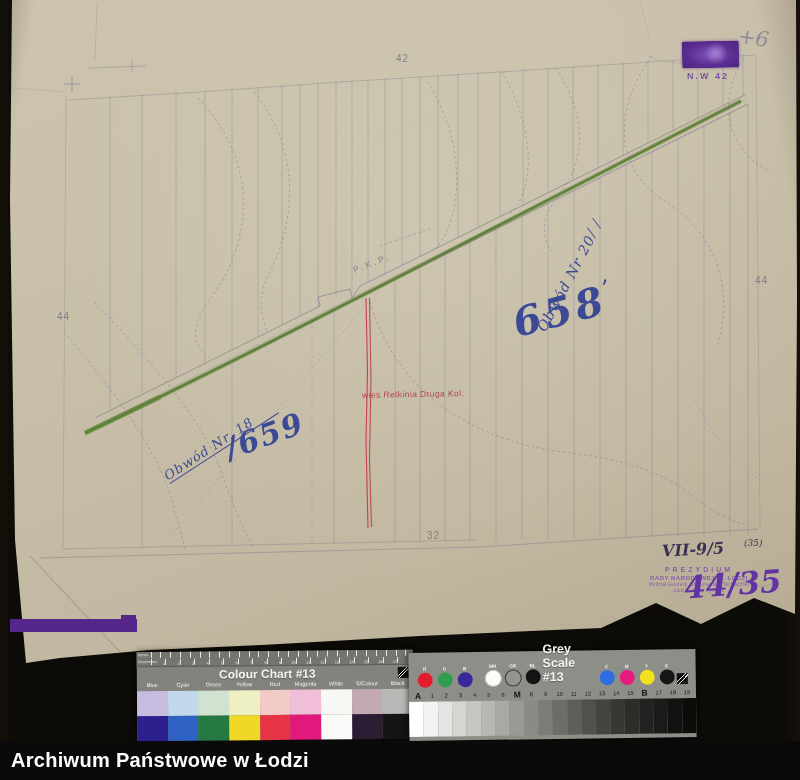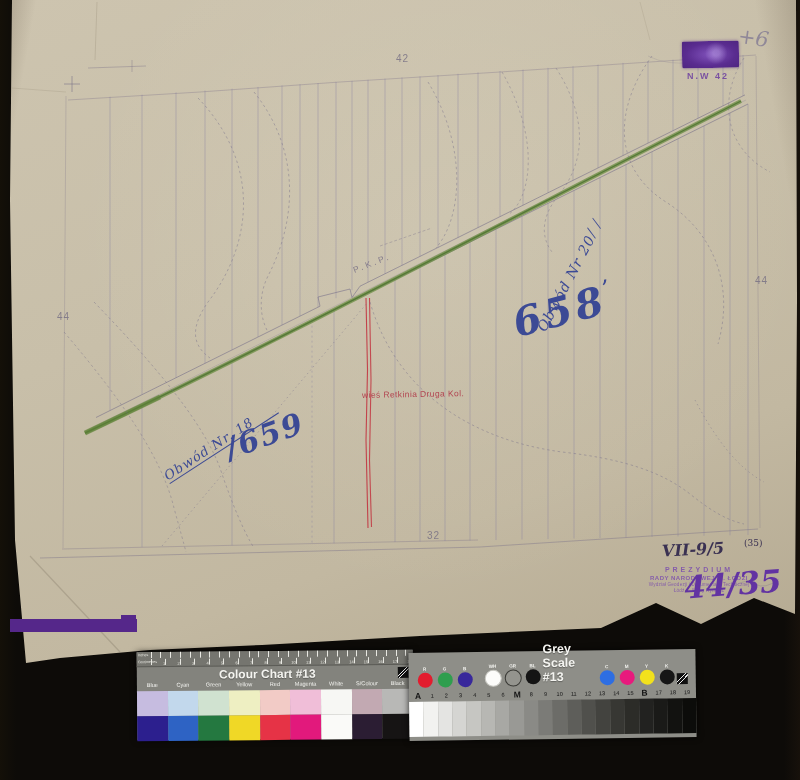--- a/index.html
+++ b/index.html
@@ -39,21 +39,21 @@
     transform:rotate(-1deg);
     background:radial-gradient(circle at 60% 45%, rgba(220,200,255,.35) 0 8%, transparent 30%),
                radial-gradient(#7a4cb4 10%,#5a2c90 60%,#4e2480 100%);
     box-shadow:0 0 3px rgba(90,44,144,.6);}
   #stamp-top-code{position:absolute;left:687px;top:71px;font-size:9px;color:#6d3fa0;
     letter-spacing:2px;font-weight:bold;opacity:.85;}
   
   #ref-main{position:absolute;left:662px;top:540px;font-size:16px;color:#3a3152;
     font-style:italic;font-family:"DejaVu Serif",serif;transform:rotate(-3deg);font-weight:bold;}
   #ref-sup{position:absolute;left:744px;top:538px;font-size:9px;color:#3a3152;
-    font-family:"DejaVu Serif",serif;text-align:right;}
+    font-style:italic;font-family:"DejaVu Serif",serif;text-align:right;}
   #stamp-bottom{position:absolute;left:634px;top:566px;width:130px;text-align:center;
     color:#7c4fad;opacity:.85;filter:blur(.3px);line-height:1.25;}
   #stamp-bottom .s1{font-size:7px;letter-spacing:3px;font-weight:bold;}
   #stamp-bottom .s2{font-size:6px;letter-spacing:.5px;font-weight:bold;}
   #stamp-bottom .s3,#stamp-bottom .s4{font-size:4.6px;letter-spacing:.2px;}
   #stamp-hand{position:absolute;left:684px;top:566px;font-size:31px;color:#6233a2;
     font-style:italic;font-family:"DejaVu Serif",serif;transform:rotate(-4deg);font-weight:bold;}
   
   #purple-bar{position:absolute;left:10px;top:619px;width:127px;height:13px;background:#55278a;}
   #purple-bar-step{position:absolute;left:121px;top:615px;width:15px;height:7px;background:#55278a;}
@@ -377,13 +377,16 @@
         <div style="background: rgb(67, 67, 63);"></div>
         <div style="background: rgb(55, 55, 51);"></div>
         <div style="background: rgb(44, 44, 40);"></div>
         <div style="background: rgb(34, 34, 32);"></div>
         <div style="background: rgb(26, 26, 24);"></div>
         <div style="background: rgb(18, 18, 16);"></div>
         <div style="background: rgb(12, 12, 10);"></div>
       </div>
   </div>
 
+  <div id="footer">
+    <span id="footer-text">Archiwum Państwowe w Łodzi</span>
+  </div>
 </div>
 
 </body></html>

